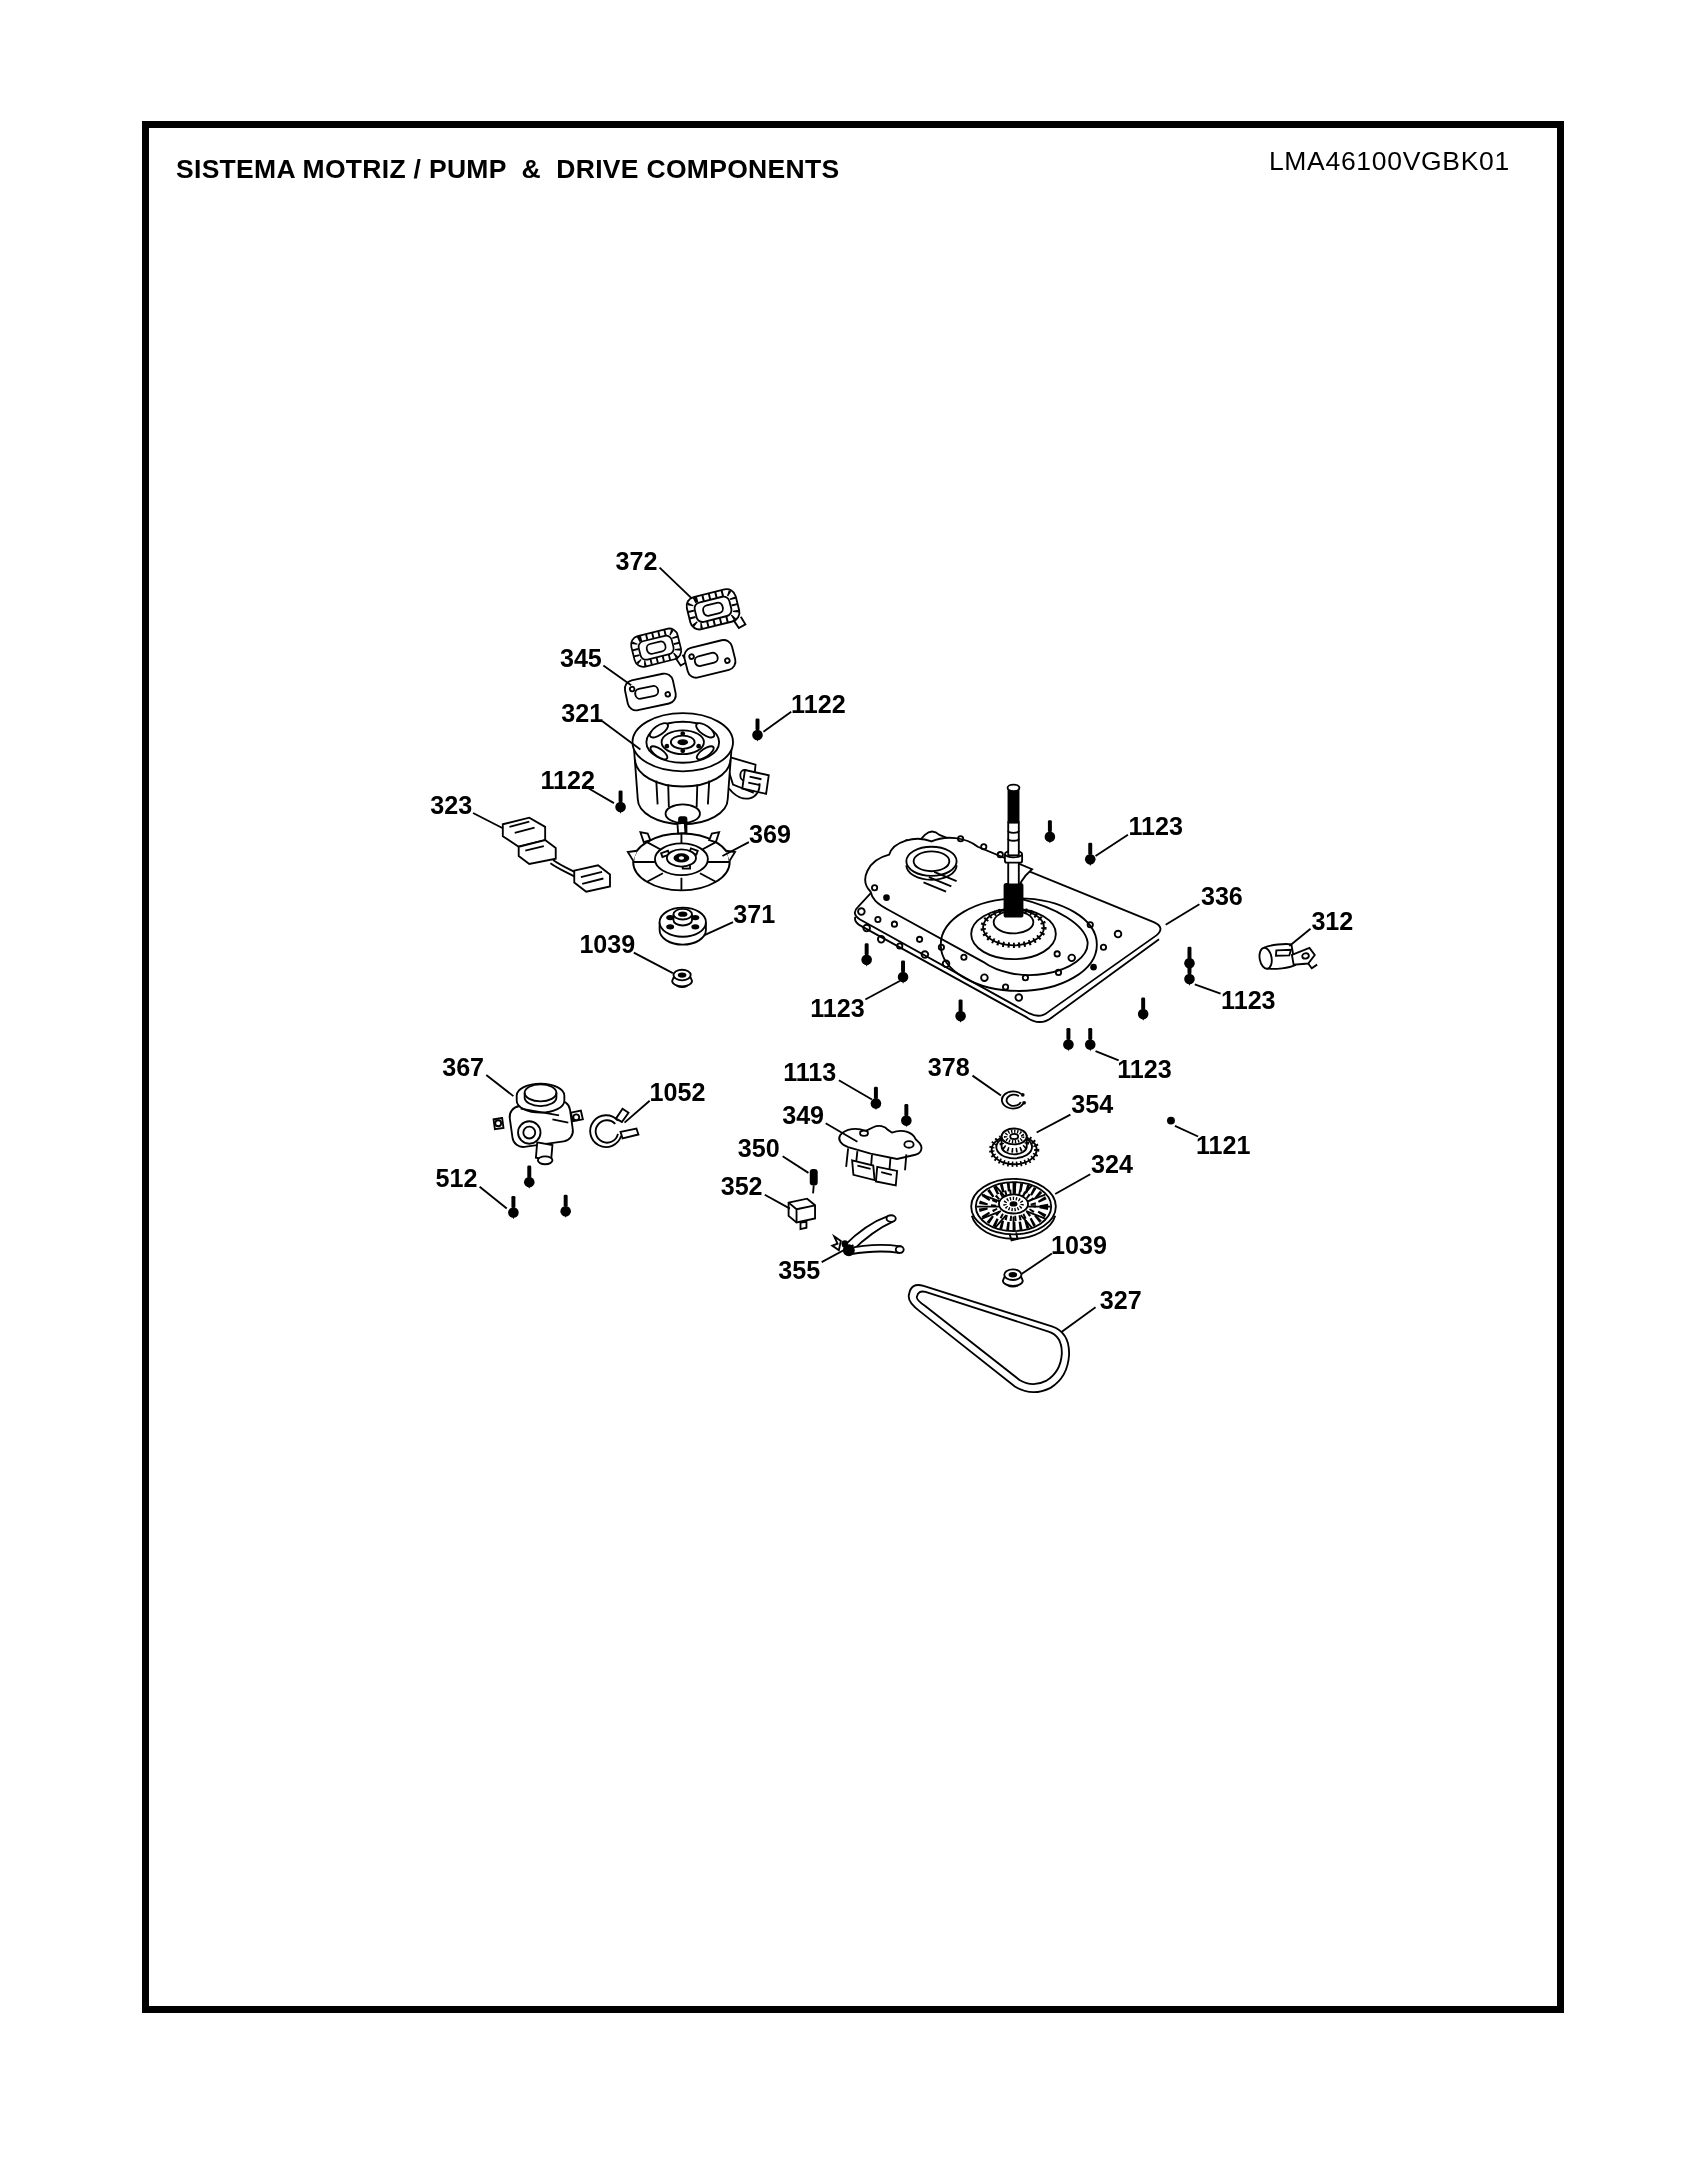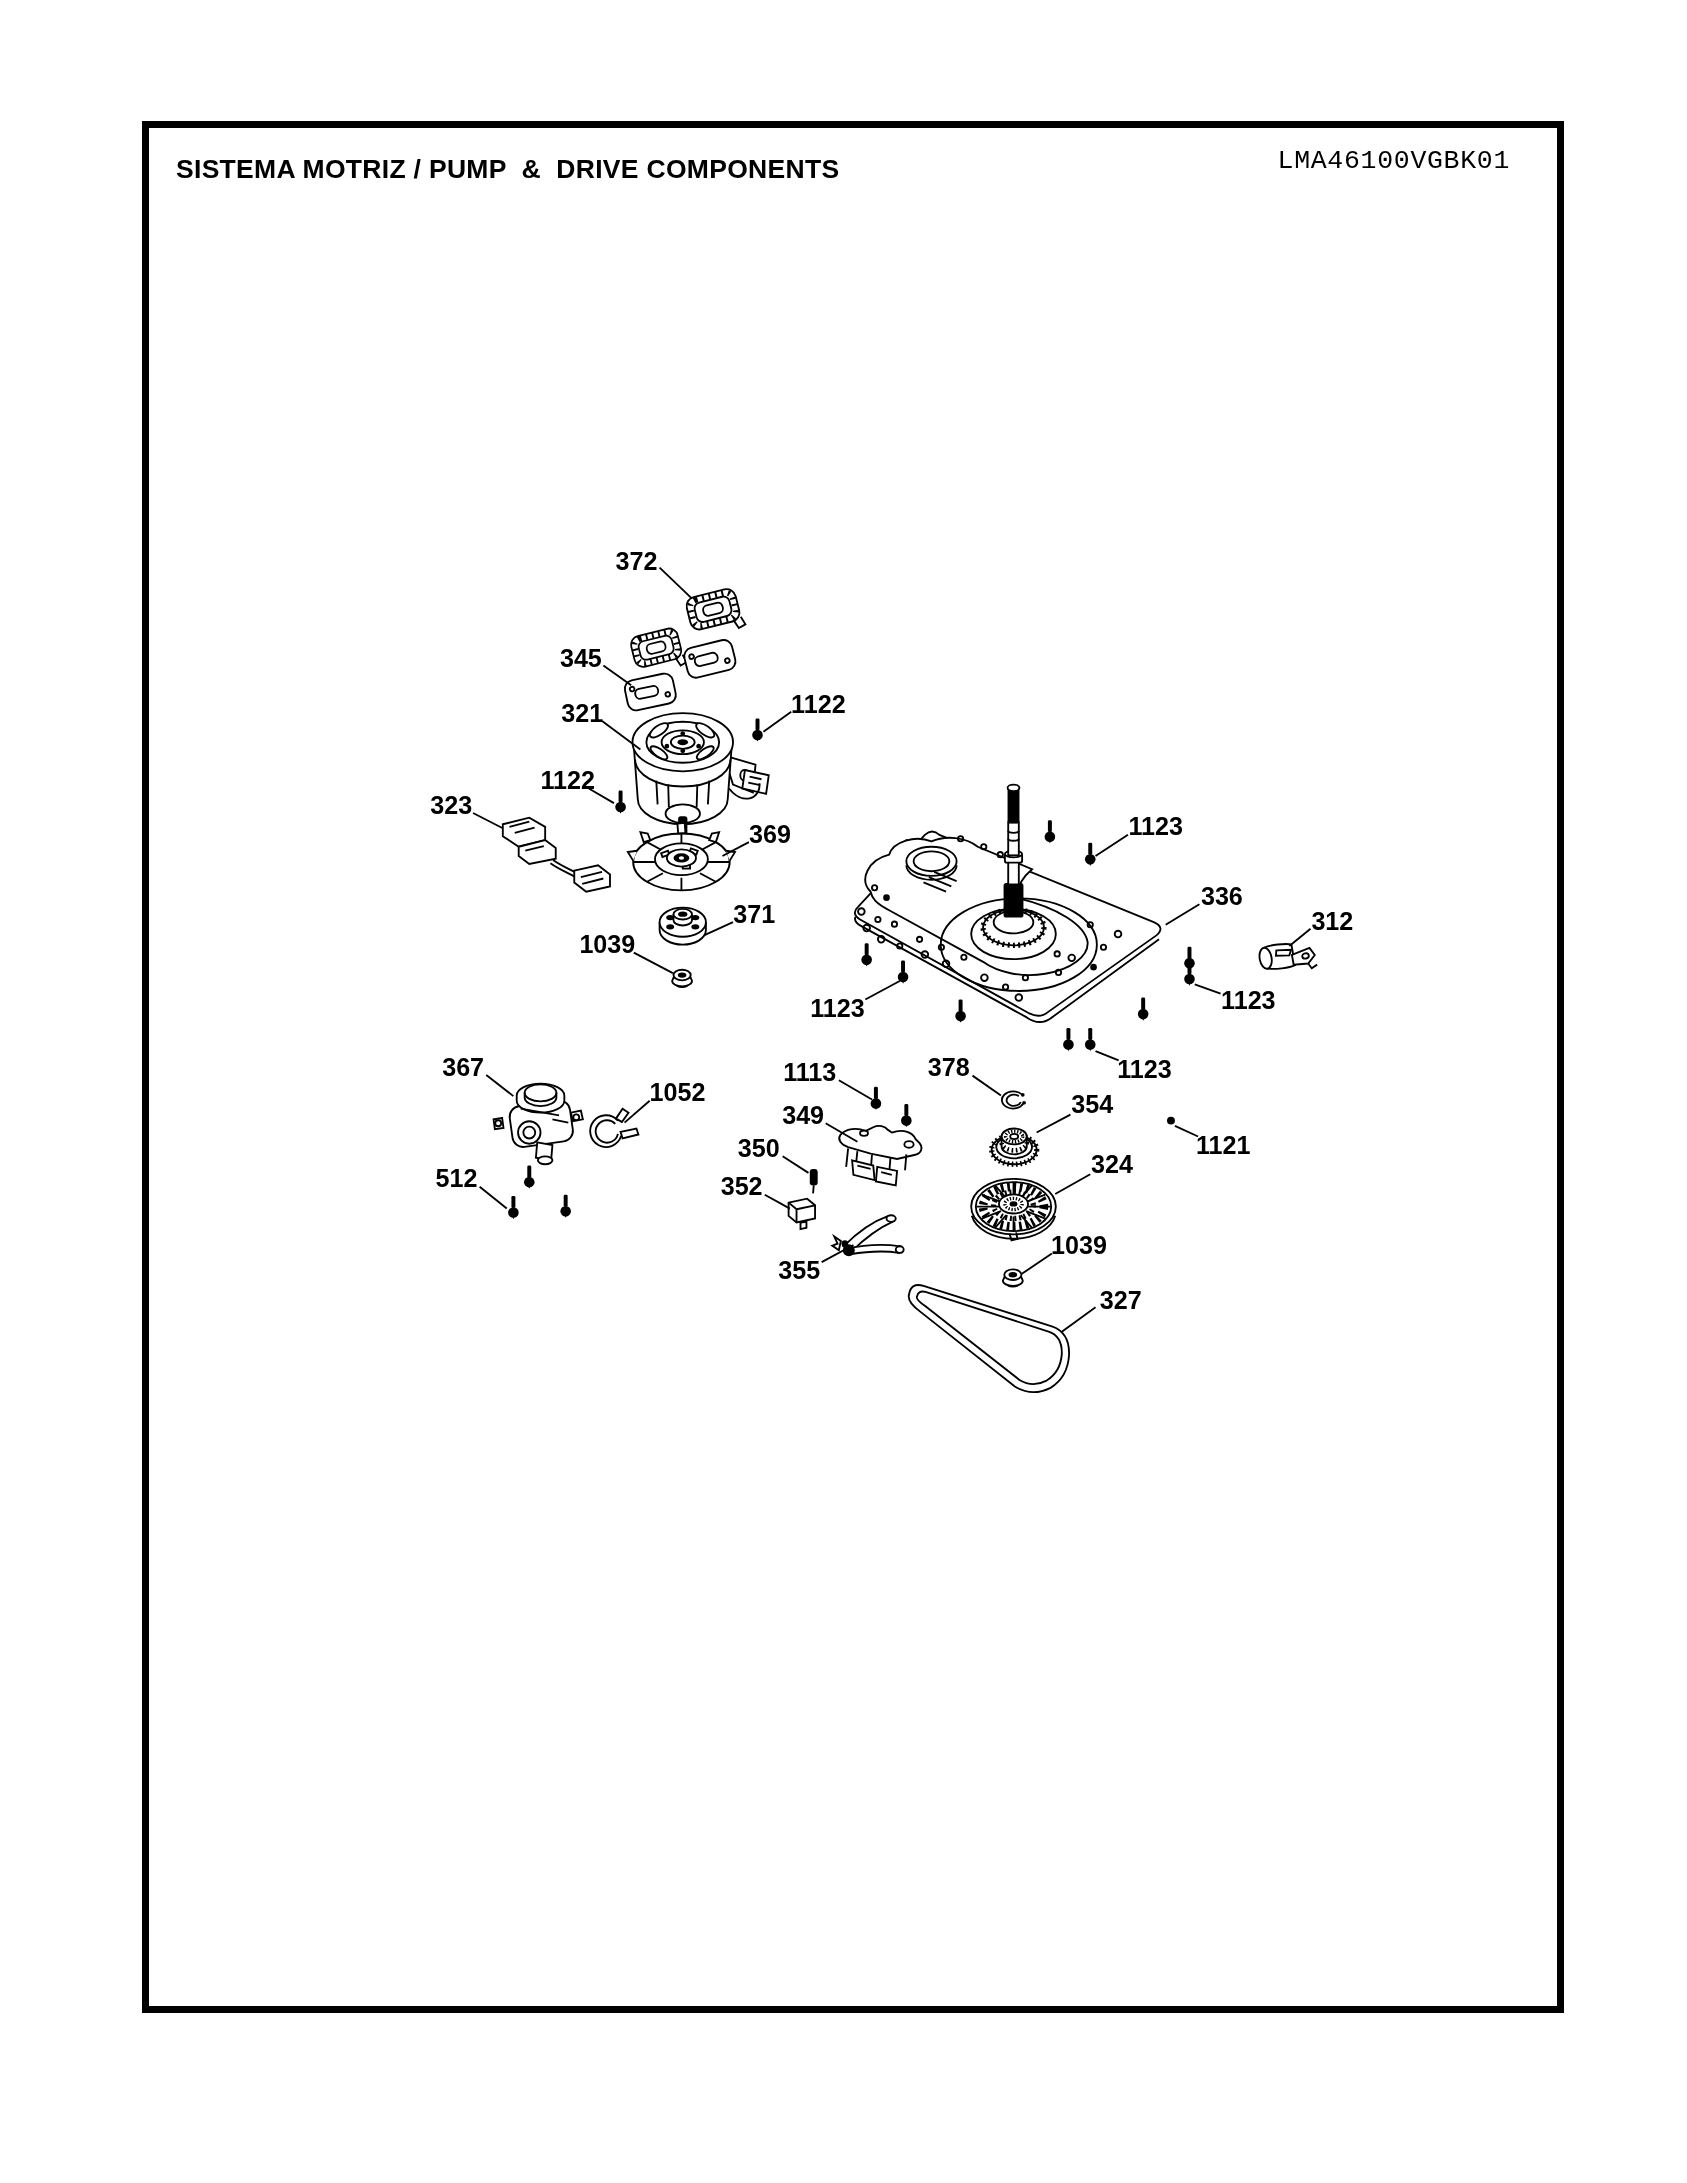--- a/index.html
+++ b/index.html
@@ -1,19 +1,19 @@
 <!DOCTYPE html>
 <html style="font-size:10.6px"><head>
 <meta charset="utf-8">
 <style>
   html,body{margin:0;padding:0;background:#fff;}
   body{width:1687px;height:2183px;position:relative;font-family:"Liberation Sans",sans-serif;}
   .page-border{position:absolute;left:142px;top:121px;width:1408px;height:1878px;border:7.3px solid #000;}
   .page-title{position:absolute;left:176px;top:154px;font-size:26.5px;font-weight:700;color:#000;white-space:pre;letter-spacing:0.3px;}
-  .doc-code{position:absolute;top:146px;right:177px;font-size:26.5px;font-weight:400;color:#000;letter-spacing:0.7px;font-family:Liberation Mono, monospace;}
+  .doc-code{position:absolute;top:146px;right:177px;font-size:26.5px;font-weight:400;color:#000;letter-spacing:0.7px;}
   #diagram{position:absolute;left:0;top:0;width:1687px;height:2183px;}
   #diagram .ln{stroke:#000;stroke-width:2.8;fill:none;}
   #diagram .pt{stroke:#000;stroke-width:2.8;fill:#fff;}
   #diagram .dk{stroke:#000;stroke-width:2.2;fill:#000;}
   #diagram .lbl{font-family:"Liberation Sans",sans-serif;font-size:38px;font-weight:700;fill:#000;text-anchor:middle;}
   #diagram .leader{stroke:#000;stroke-width:2.8;}
   .tick{fill:none;stroke:#000;}
 </style>
 </head>
 <body>

